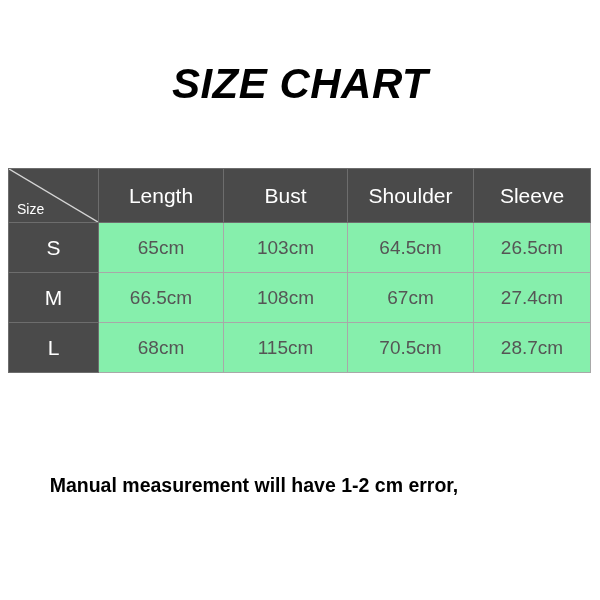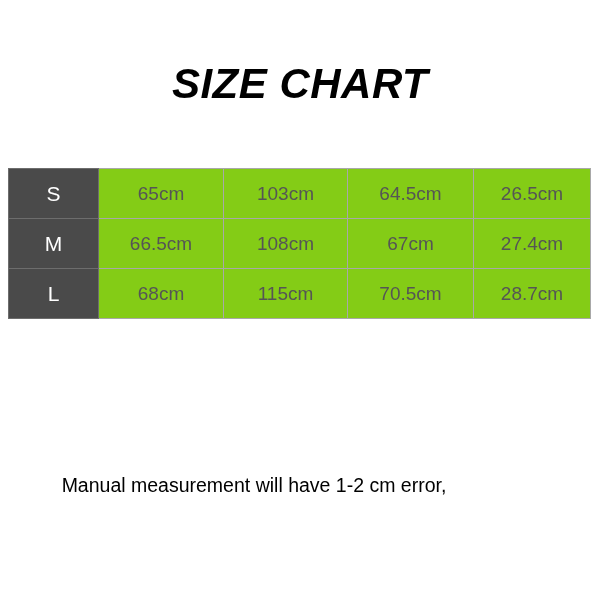--- a/index.html
+++ b/index.html
@@ -85,42 +85,42 @@
   
   td.size-cell {
     background: #4a4a4a;
     color: #ffffff;
     font-size: 21px;
     border: 1px solid #6d6d6d;
   }
 
   
   td.measure-cell {
-    background: #84cc16;
+    background: #86efac;
     color: #555555;
     font-size: 19px;
   }
 
   
   col.c-size     { width: 90px; }
   col.c-length   { width: 125px; }
   col.c-bust     { width: 124px; }
   col.c-shoulder { width: 126px; }
   col.c-sleeve   { width: 117px; }
 
   
   .footer-note {
     position: absolute;
     top: 472px;
     left: 0;
     width: 508px;
     text-align: center;
     color: #000000;
     font-size: 19.5px;
-    font-weight: normal;
+    font-weight: bold;
     line-height: 27px;
   }
   .footer-note .note-line {
     display: block;
     white-space: nowrap;
   }
 </style>
 </head>
 <body>
 
@@ -128,20 +128,32 @@
 
 <table class="size-table">
   <colgroup>
     <col class="c-size">
     <col class="c-length">
     <col class="c-bust">
     <col class="c-shoulder">
     <col class="c-sleeve">
   </colgroup>
   <tbody>
+    <tr class="head-row">
+      <td class="corner-cell">
+        <svg class="corner-diagonal" viewBox="0 0 90 53" preserveAspectRatio="none">
+          <line x1="0" y1="0" x2="90" y2="53" stroke="#d5d5d5" stroke-width="1.4"></line>
+        </svg>
+        <span class="corner-label">Size</span>
+      </td>
+      <td>Length</td>
+      <td>Bust</td>
+      <td>Shoulder</td>
+      <td>Sleeve</td>
+    </tr>
 
     <tr>
       <td class="size-cell">S</td>
       <td class="measure-cell">65cm</td>
       <td class="measure-cell">103cm</td>
       <td class="measure-cell">64.5cm</td>
       <td class="measure-cell">26.5cm</td>
     </tr>
 
     <tr>

